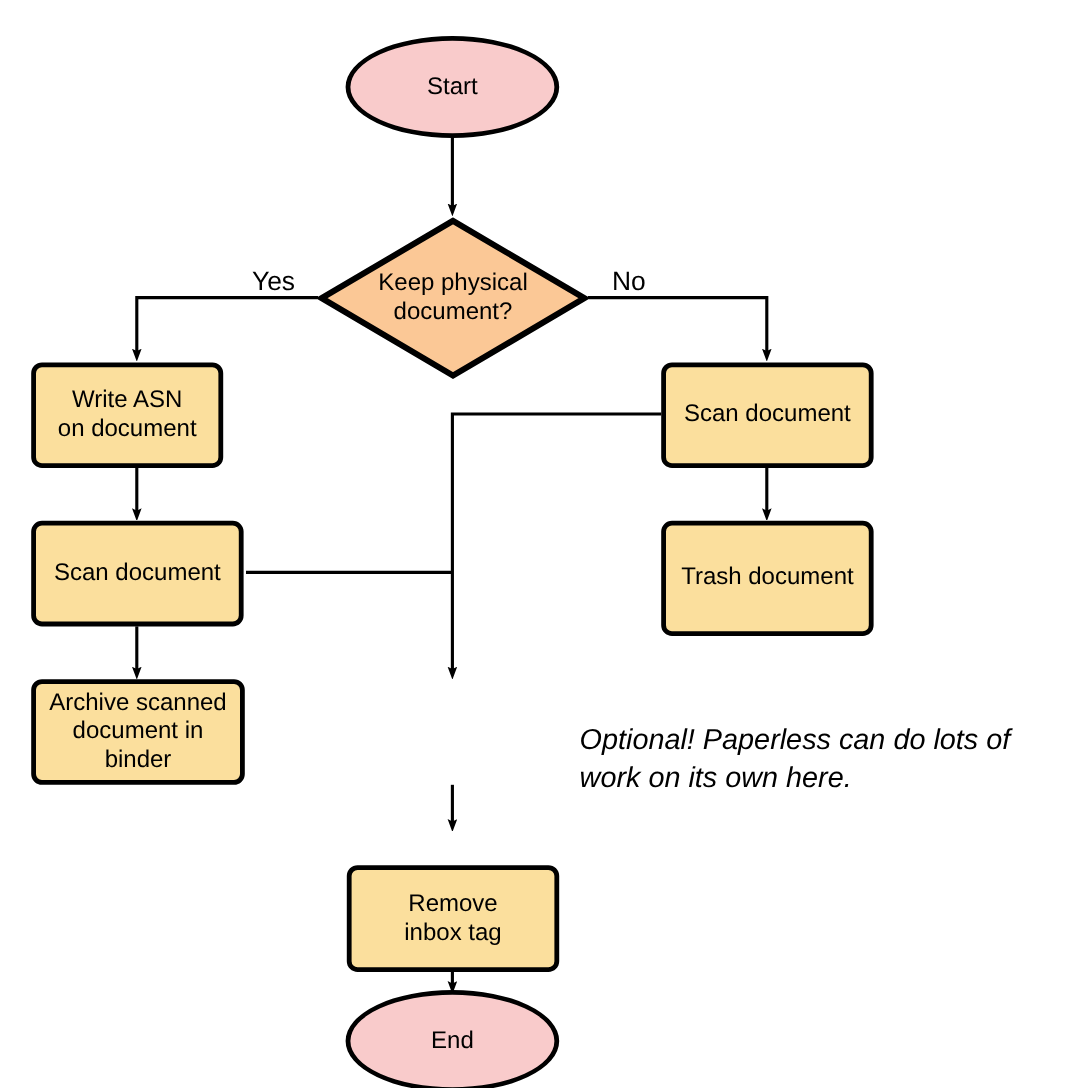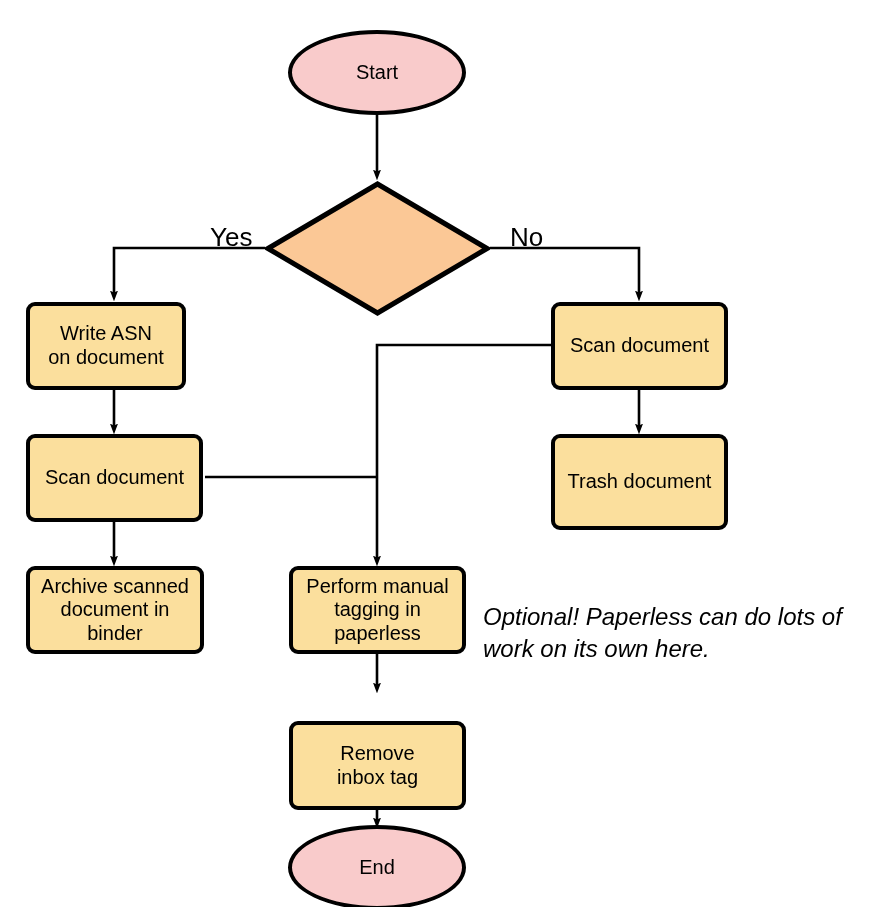--- a/index.html
+++ b/index.html
@@ -65,21 +65,21 @@
     width: 100%;
     height: 100%;
     z-index: 1;
   }
   .node-decision .node-label {
     position: relative;
     z-index: 2;
   }
   .edge-label {
     position: absolute;
-    font-size: 26px;
+    font-size: 22px;
     color: #000000;
     white-space: nowrap;
     z-index: 4;
   }
   .annotation {
     position: absolute;
     font-style: italic;
     font-size: 24px;
     line-height: 1.33;
     color: #000000;
@@ -123,20 +123,22 @@
   </svg>
 
   <div class="node node-terminator" style="left:288px; top:19px; width:178px; height:85px;">
     <span class="node-label">Start</span>
   </div>
 
   <div class="node node-decision" style="left:265px; top:170px; width:225px; height:135px;">
     <svg class="decision-shape" viewBox="0 0 225 135" preserveAspectRatio="none" aria-hidden="true">
       <polygon points="112.5,3 222,67.5 112.5,132 3,67.5" fill="#FBC896" stroke="#000000" stroke-width="5" stroke-linejoin="miter" vector-effect="non-scaling-stroke"></polygon>
     </svg>
+    <span class="node-label">Keep physical
+document?</span>
   </div>
 
   <div class="node node-process" style="left:26px; top:291px; width:160px; height:88px;">
     <span class="node-label">Write ASN
 on document</span>
   </div>
 
   <div class="node node-process" style="left:26px; top:423px; width:177px; height:88px;">
     <span class="node-label">Scan document</span>
   </div>
@@ -148,25 +150,20 @@
   </div>
 
   <div class="node node-process" style="left:551px; top:291px; width:177px; height:88px;">
     <span class="node-label">Scan document</span>
   </div>
 
   <div class="node node-process" style="left:551px; top:423px; width:177px; height:96px;">
     <span class="node-label">Trash document</span>
   </div>
 
-  <div class="node node-process" style="left:289px; top:555px; width:177px; height:88px;">
-    <span class="node-label">Perform manual
-tagging in
-paperless</span>
-  </div>
 
   <div class="node node-process" style="left:289px; top:710px; width:177px; height:89px;">
     <span class="node-label">Remove
 inbox tag</span>
   </div>
 
   <div class="node node-terminator" style="left:288px; top:814px; width:178px; height:85px;">
     <span class="node-label">End</span>
   </div>
 

